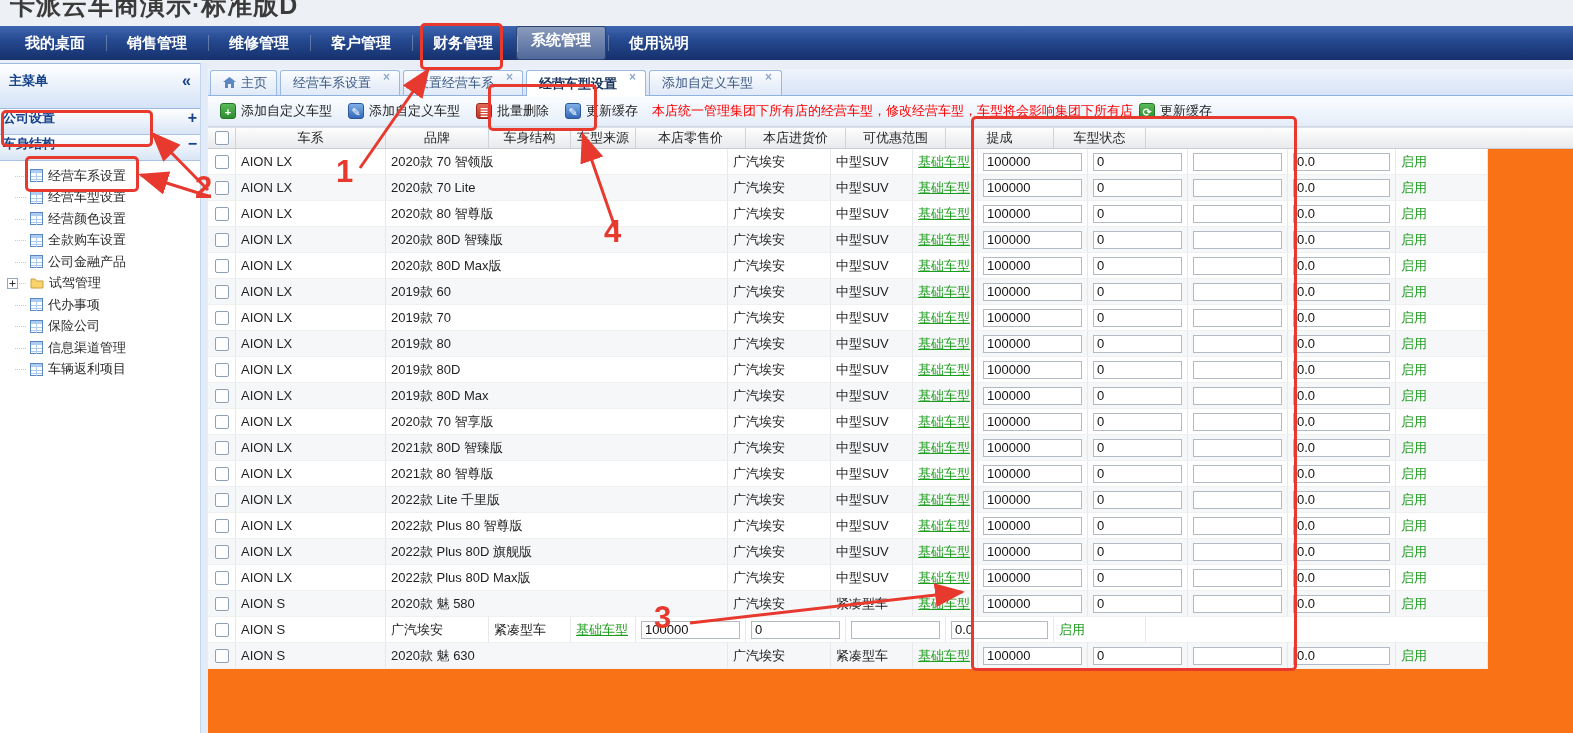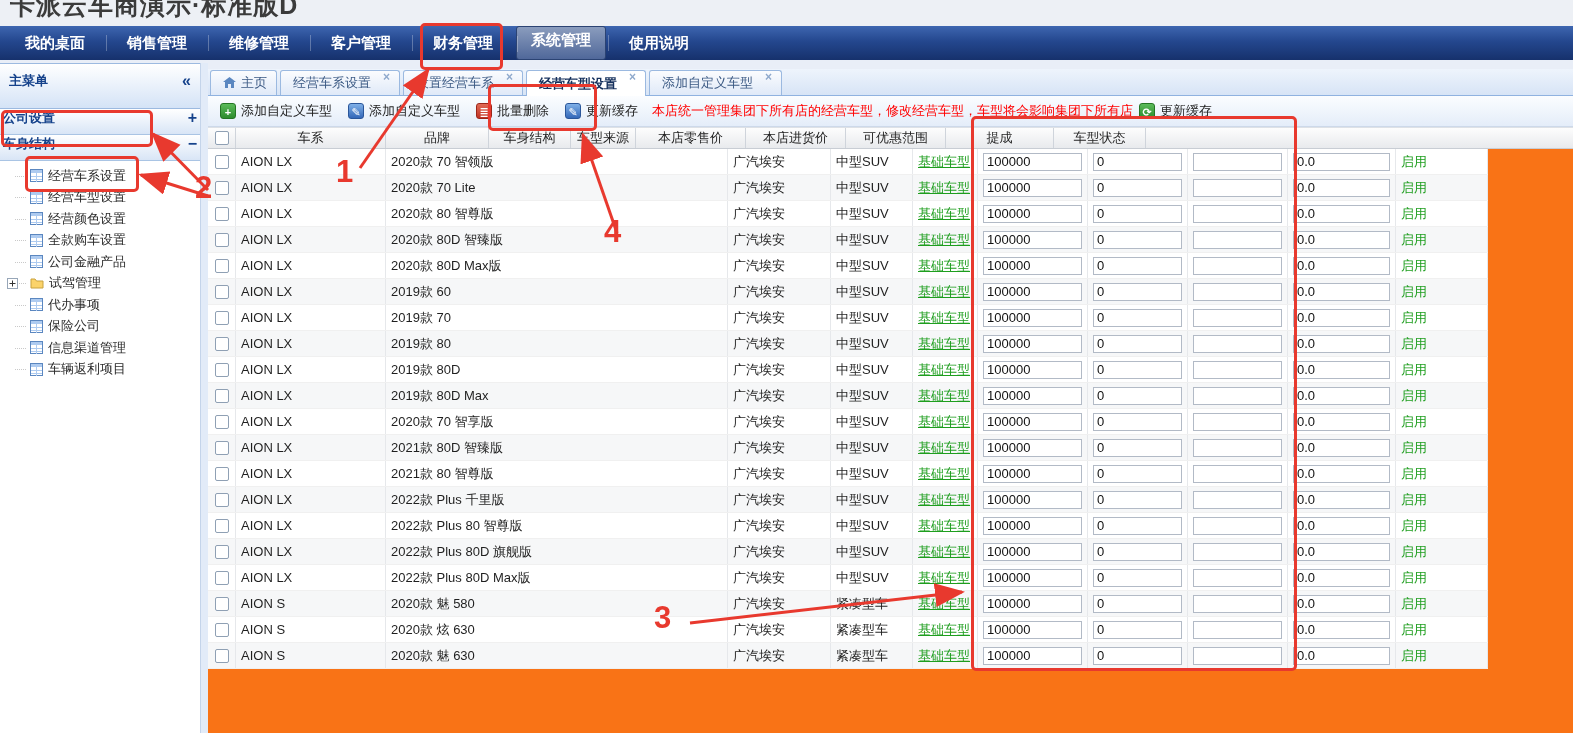--- a/index.html
+++ b/index.html
@@ -645,21 +645,21 @@
             </div>
             <div class="cell c10">
               <span class="status">启用</span>
             </div>
           </div>
           <div class="grow">
             <div class="cell c0">
               <span class="cb"></span>
             </div>
             <div class="cell c1">AION LX</div>
-            <div class="cell c2">2022款 Plus 千里版</div>
+            <div class="cell c2">2022款 Lite 千里版</div>
             <div class="cell c3">广汽埃安</div>
             <div class="cell c4">中型SUV</div>
             <div class="cell c5">
               <span class="link">基础车型</span>
             </div>
             <div class="cell c6">
               <input type="text" value="100000" style="">
             </div>
             <div class="cell c7">
               <input type="text" value="0" style="">
@@ -780,21 +780,20 @@
             </div>
             <div class="cell c10">
               <span class="status">启用</span>
             </div>
           </div>
           <div class="grow">
             <div class="cell c0">
               <span class="cb"></span>
             </div>
             <div class="cell c1">AION S</div>
-            <div class="cell c2">2020款 炫 630</div>
             <div class="cell c3">广汽埃安</div>
             <div class="cell c4">紧凑型车</div>
             <div class="cell c5">
               <span class="link">基础车型</span>
             </div>
             <div class="cell c6">
               <input type="text" value="100000" style="">
             </div>
             <div class="cell c7">
               <input type="text" value="0" style="">

